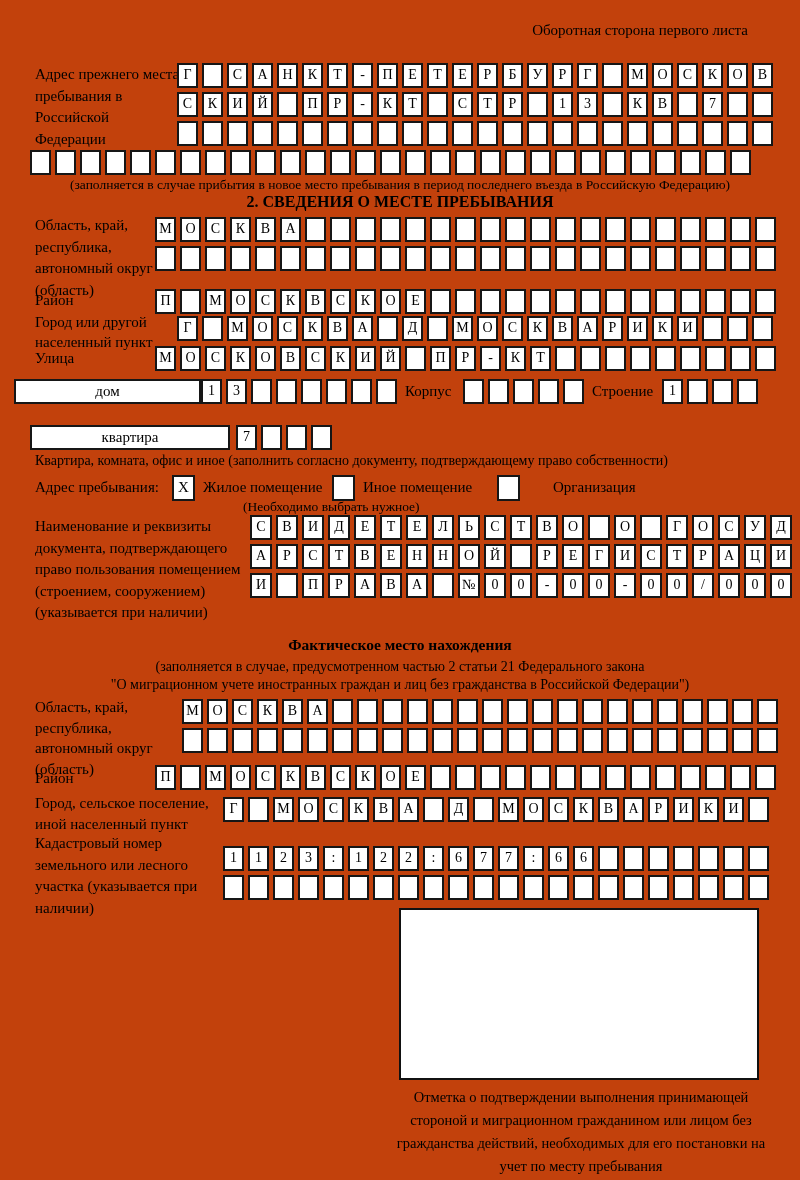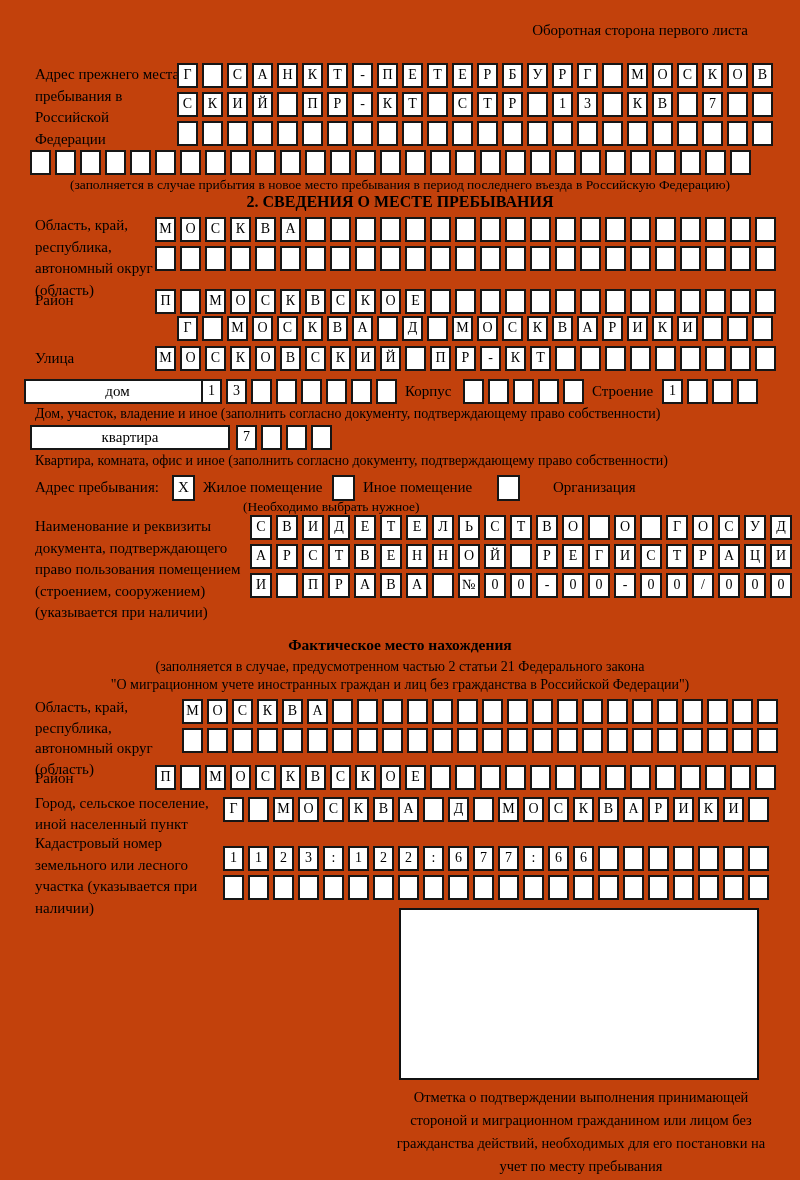--- a/index.html
+++ b/index.html
@@ -40,21 +40,21 @@
   .sec2-title{top:193px;font-size:16px;}
   .oblast2-label{left:35px;top:215px;width:122px;}
   .oblast2-r1{left:155px;top:217px;}
   .oblast2-r2{left:155px;top:246px;}
   .raion2-label{left:35px;top:290px;}
   .raion2-row{left:155px;top:289px;}
   .gorod2-label{left:35px;top:312px;width:148px;line-height:20px;}
   .gorod2-row{left:177px;top:316px;}
   .ulitsa-label{left:35px;top:348px;}
   .ulitsa-row{left:155px;top:346px;}
-  .dom-box{left:24px;top:379px;width:187px;}
+  .dom-box{left:14px;top:379px;width:187px;}
   .dom-cells{left:201px;top:379px;}
   .korpus-label{left:405px;top:381px;}
   .korpus-cells{left:463px;top:379px;}
   .stroenie-label{left:592px;top:381px;}
   .stroenie-cells{left:662px;top:379px;}
   .dom-caption{left:35px;top:406px;}
   .kvartira-box{left:30px;top:425px;width:200px;}
   .kvartira-cells{left:236px;top:425px;}
   .kv-caption{left:35px;top:453px;}
   .mesto-label{left:35px;top:477px;}
@@ -285,20 +285,21 @@
       <span class="cell"></span>
       <span class="cell"></span>
       <span class="cell"></span>
       <span class="cell"></span>
       <span class="cell"></span>
       <span class="cell"></span>
       <span class="cell"></span>
       <span class="cell"></span>
     </div>
 
+  <div class="abs lbl gorod2-label">Город или другой населенный пункт</div>
   <div class="abs cells gorod2-row">
       <span class="cell">Г</span>
       <span class="cell"></span>
       <span class="cell">М</span>
       <span class="cell">О</span>
       <span class="cell">С</span>
       <span class="cell">К</span>
       <span class="cell">В</span>
       <span class="cell">А</span>
       <span class="cell"></span>
@@ -367,21 +368,20 @@
       <span class="cell"></span>
       <span class="cell"></span>
     </div>
   <div class="abs lbl stroenie-label">Строение</div>
   <div class="abs cells stroenie-cells">
       <span class="cell">1</span>
       <span class="cell"></span>
       <span class="cell"></span>
       <span class="cell"></span>
     </div>
-  <div class="abs cap14 dom-caption">Дом, участок, владение и иное (заполнить согласно документу, подтверждающему право собственности)</div>
 
   <div class="abs widebox kvartira-box">квартира</div>
   <div class="abs cells kvartira-cells">
       <span class="cell">7</span>
       <span class="cell"></span>
       <span class="cell"></span>
       <span class="cell"></span>
     </div>
   <div class="abs cap14 kv-caption">Квартира, комната, офис и иное (заполнить согласно документу, подтверждающему право собственности)</div>
 

